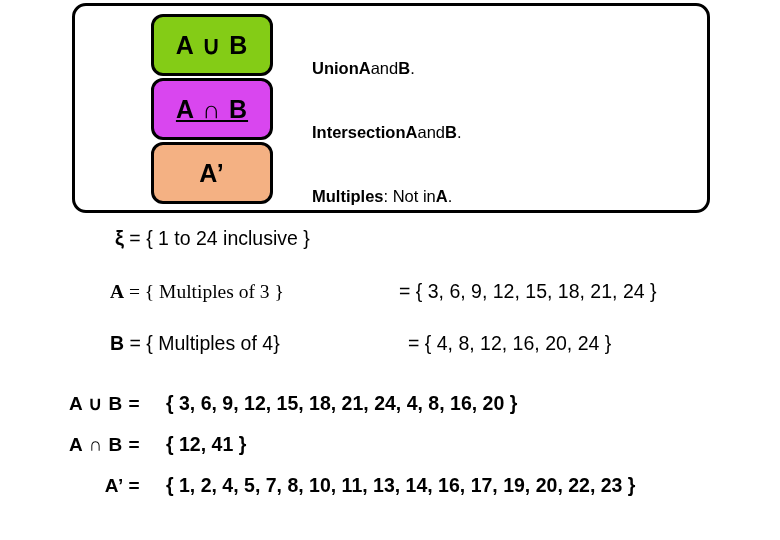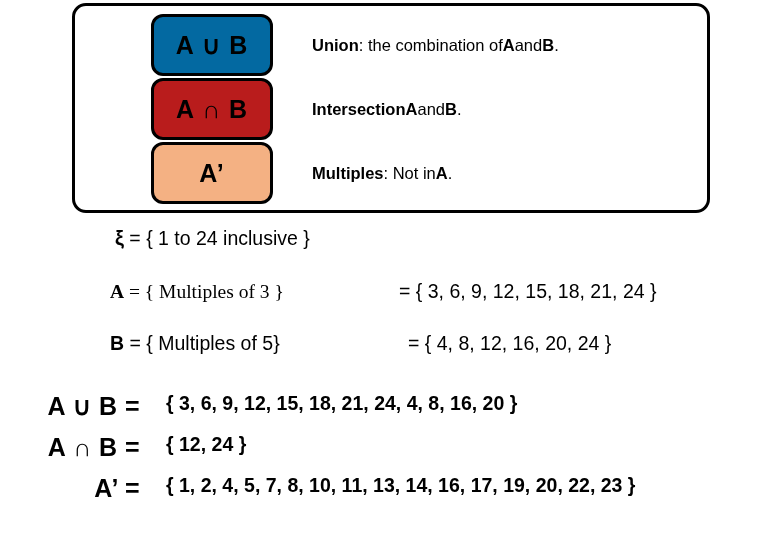--- a/index.html
+++ b/index.html
@@ -49,31 +49,31 @@
     border-radius: 12px;
     box-sizing: border-box;
     display: flex;
     align-items: center;
     justify-content: center;
     font-size: 25px;
     font-weight: bold;
     letter-spacing: 1px;
     line-height: 1;
   }
-  .op-chip.green  { background: #0369a1; }
-  .op-chip.blue   { background: #b91c1c; }
+  .op-chip.green  { background: #84cc16; }
+  .op-chip.blue   { background: #d946ef; text-decoration: underline; }
   .op-chip.orange { background: #f4b183; }
 
   .op-desc {
     position: absolute;
     left: 237px;
     top: 0;
     height: 62px;
     display: flex;
-    align-items: center;
+    align-items: flex-end;
     font-size: 16.5px;
     white-space: nowrap;
     line-height: 1;
   }
   .op-desc .b { font-weight: bold; }
 
   
   #definitions {
     position: absolute;
     left: 0;
@@ -111,21 +111,21 @@
   }
   .res-row.q0 { top: 0px; }
   .res-row.q1 { top: 41px; padding-left: 40px; }
   .res-row.q2 { top: 82px; }
 
   .res-label {
     position: absolute;
     left: 0;
     width: 140px;
     text-align: right;
-    font-size: 25px;
+    font-size: 19px;
     font-weight: bold;
     white-space: nowrap;
     line-height: 1;
     letter-spacing: 0.5px;
   }
   .res-value {
     position: absolute;
     left: 166px;
     font-size: 19.5px;
     white-space: nowrap;
@@ -135,21 +135,20 @@
 </style>
 </head>
 <body>
 
 <div id="legend-panel">
 
   <div class="legend-row r0">
     <div class="op-chip green">A  ∪  B</div>
     <div class="op-desc">
       <span class="b">Union</span>
-        <span>: the combination of </span>
         <span class="b">A</span>
         <span> and </span>
         <span class="b">B</span>
         <span>.</span>
     </div>
   </div>
 
   <div class="legend-row r1">
     <div class="op-chip blue">A  ∩  B</div>
     <div class="op-desc">
@@ -180,36 +179,36 @@
   <div class="def-line" id="def-universal">
     <span class="xi-sym">ξ</span><span> =  { 1 to 24 inclusive }</span>
   </div>
 
   <div class="def-line" id="def-a-left">
     <span class="b">A</span><span> =  { Multiples of 3 }</span>
   </div>
   <div class="def-line" id="def-a-right">= { 3, 6, 9, 12, 15, 18, 21, 24 }</div>
 
   <div class="def-line" id="def-b-left">
-    <span class="b">B</span><span> =  { Multiples of 5}</span>
+    <span class="b">B</span><span> =  { Multiples of 4}</span>
   </div>
   <div class="def-line" id="def-b-right">= { 4, 8, 12, 16, 20, 24 }</div>
 
 </div>
 
 <div id="results">
 
   <div class="res-row q0">
     <div class="res-label">A  ∪  B  =</div>
     <div class="res-value">{ 3, 6, 9, 12, 15, 18, 21, 24, 4, 8, 16, 20 }</div>
   </div>
 
   <div class="res-row q1">
     <div class="res-label">A  ∩  B  =</div>
-    <div class="res-value">{ 12, 24 }</div>
+    <div class="res-value">{ 12, 41 }</div>
   </div>
 
   <div class="res-row q2">
     <div class="res-label">A’  =</div>
     <div class="res-value">{ 1, 2, 4, 5, 7, 8, 10, 11, 13, 14, 16, 17, 19, 20, 22, 23 }</div>
   </div>
 
 </div>
 
 </body></html>

